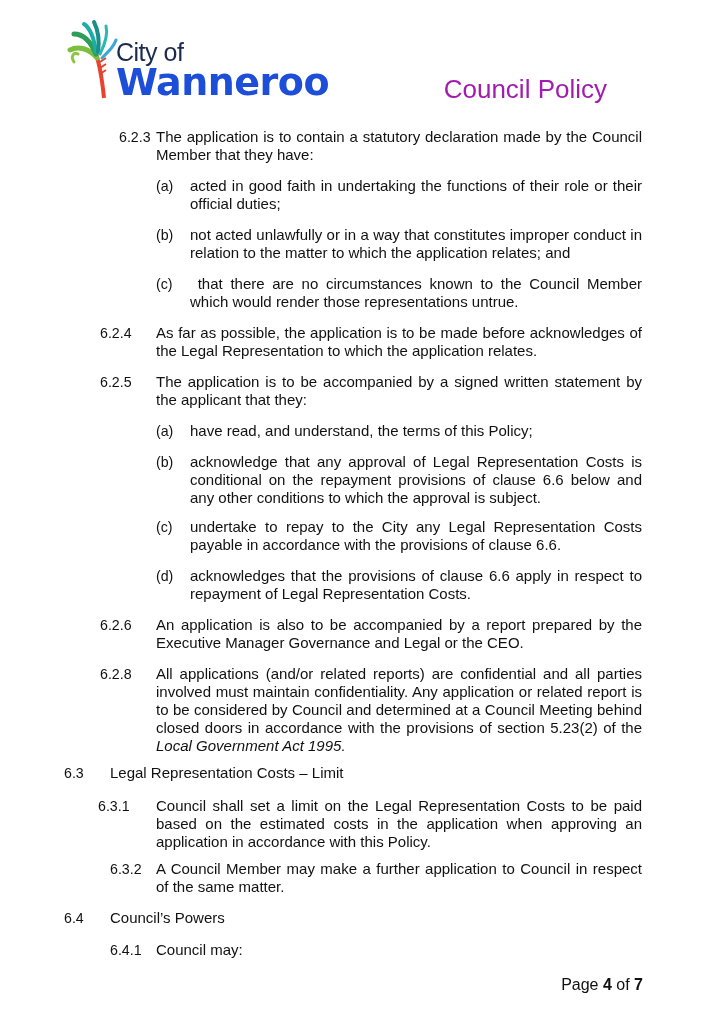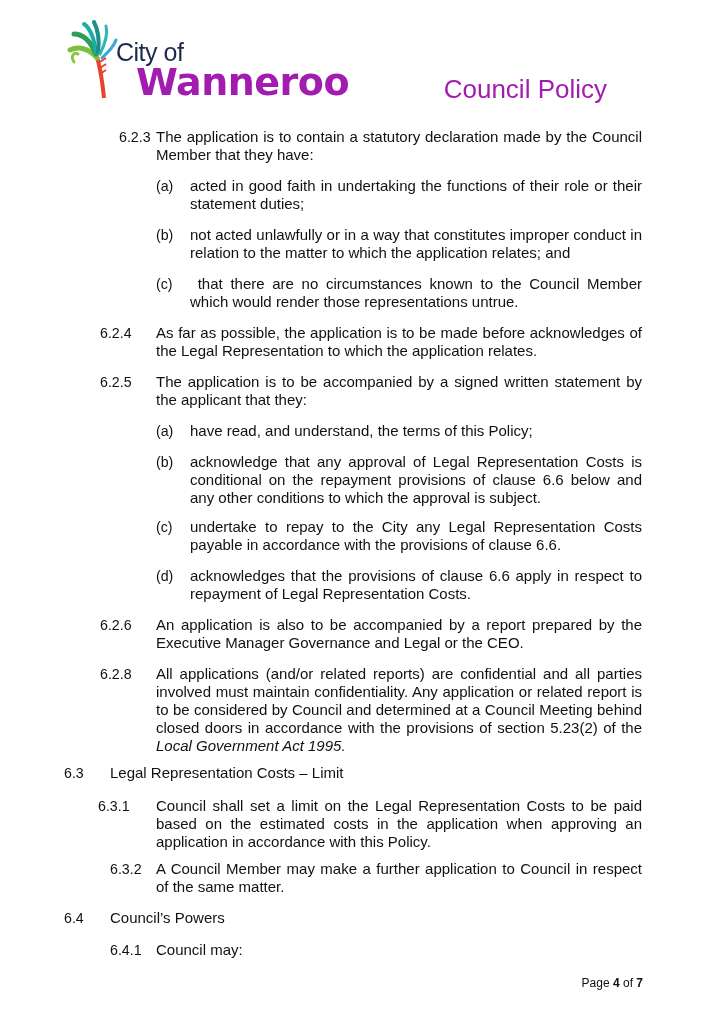--- a/index.html
+++ b/index.html
@@ -3,28 +3,28 @@
   <meta charset="utf-8">
   <style>
     html, body { margin: 0; padding: 0; background: #ffffff; }
     body { width: 705px; height: 1022px; position: relative; overflow: hidden;
            font-family: "Liberation Sans", sans-serif; color: #111; }
     .logo { position: absolute; left: 64px; top: 18px; width: 240px; height: 86px; }
     .logo svg { position: absolute; left: 0; top: 0; }
     .logo .city-of { position: absolute; left: 52px; top: 20px; font-size: 25px; color: #1c2a4d;
                      letter-spacing: -0.5px; font-family: "Liberation Sans", sans-serif; }
     .logo .wanneroo { position: absolute; left: 52px; top: 44px; font-size: 38px; font-weight: bold;
-                      color: #a21caf; letter-spacing: -0.5px; line-height: 40px; font-family: "DejaVu Sans", sans-serif; margin-left: 20px; }
+                      color: #1d4ed8; letter-spacing: -0.5px; line-height: 40px; font-family: "DejaVu Sans", sans-serif; }
     .doc-type { position: absolute; right: 98px; top: 74px; font-size: 26px; color: #a21caf; }
 
     .para { position: absolute; font-size: 15px; line-height: 18px; text-align: justify; }
     .num { position: absolute; font-size: 14.2px; line-height: 18px; }
     .italic { font-style: italic; }
 
-    .footer { position: absolute; right: 62px; top: 976px; font-size: 12px; text-align: right; }
+    .footer { position: absolute; right: 62px; top: 976px; font-size: 16px; text-align: right; }
     .footer b { font-weight: bold; }
   </style>
 </head>
 <body>
 
 <div class="logo">
   <svg width="60" height="86" viewBox="0 0 60 86">
     <path d="M40 80 C38 60 36 45 30 30" stroke="#e8432e" stroke-width="4" fill="none"></path>
     <path d="M33 40 C25 30 14 28 6 32" stroke="#7cbf3f" stroke-width="5" fill="none" stroke-linecap="round"></path>
     <path d="M32 36 C26 22 18 16 10 16" stroke="#2e9d5a" stroke-width="5" fill="none" stroke-linecap="round"></path>
@@ -37,21 +37,21 @@
   </svg>
   <span class="city-of">City of</span>
   <span class="wanneroo">Wanneroo</span>
 </div>
 <div class="doc-type">Council Policy</div>
 
 <span class="num" style="left:100px; top:128px;margin-left:19px;">6.2.3</span>
 <div class="para" style="left:156px; top:128px; width:486px;">The application is to contain a statutory declaration made by the Council Member that they have:</div>
 
 <span class="num" style="left:156px; top:177px;">(a)</span>
-<div class="para" style="left:190px; top:177px; width:452px;">acted in good faith in undertaking the functions of their role or their statement duties;</div>
+<div class="para" style="left:190px; top:177px; width:452px;">acted in good faith in undertaking the functions of their role or their official duties;</div>
 
 <span class="num" style="left:156px; top:226px;">(b)</span>
 <div class="para" style="left:190px; top:226px; width:452px;">not acted unlawfully or in a way that constitutes improper conduct in relation to the matter to which the application relates; and</div>
 
 <span class="num" style="left:156px; top:275px;">(c)</span>
 <div class="para" style="left:190px; top:275px; width:452px; white-space:pre-wrap;"> that there are no circumstances known to the Council Member which would render those representations untrue.</div>
 
 <span class="num" style="left:100px; top:324px;">6.2.4</span>
 <div class="para" style="left:156px; top:324px; width:486px;">As far as possible, the application is to be made before acknowledges of the Legal Representation to which the application relates.</div>
 

